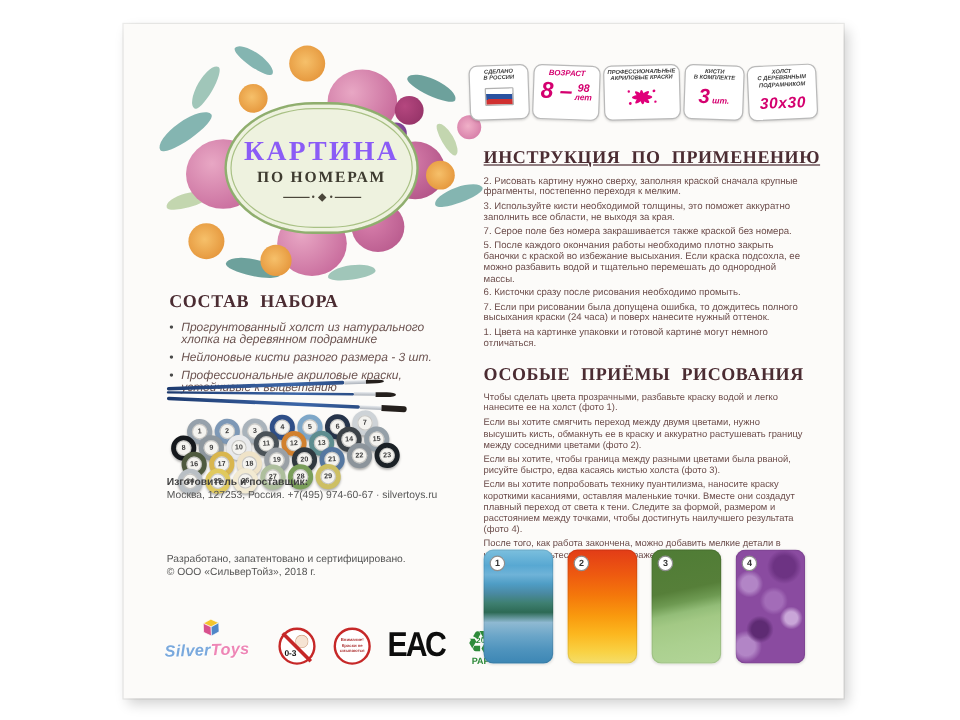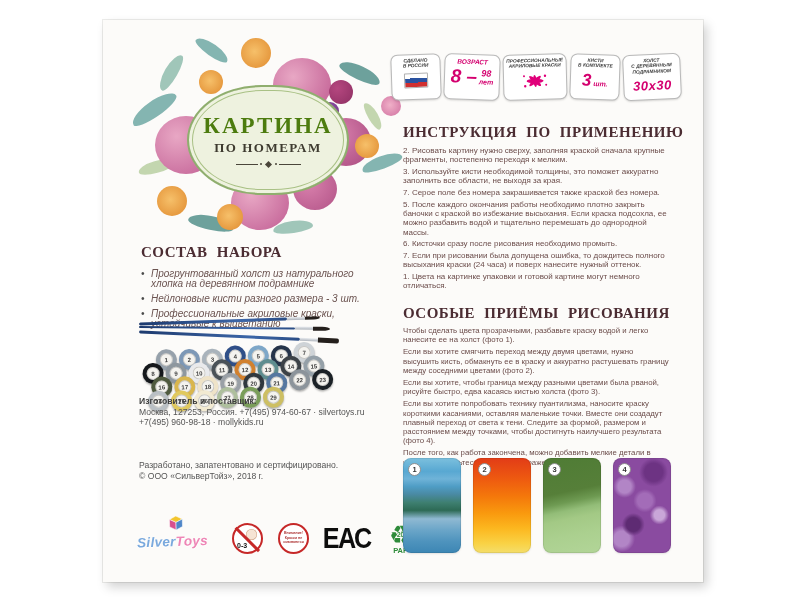--- a/index.html
+++ b/index.html
@@ -11,21 +11,21 @@
   
   .wreath{position:absolute;left:30px;top:16px;width:258px;height:208px;}
   .blob{position:absolute;}
   .leaf{border-radius:50% 50% 50% 50%/60% 60% 40% 40%;opacity:.85;}
   .rose{border-radius:50%;}
   .frame{position:absolute;left:54px;top:49px;width:158px;height:106px;background:#eef2df;
          border:2px solid #8fae6e;border-radius:46%/50%;
          box-shadow:inset 0 0 0 3px #eef2df,inset 0 0 0 4px #a9c185;
          display:flex;flex-direction:column;align-items:center;justify-content:center;}
   .title1{font-family:"Liberation Serif",serif;font-weight:bold;font-size:23px;line-height:24px;
-          letter-spacing:2px;color:#4d7c0f;}
+          letter-spacing:2px;color:#8b5cf6;}
   .title2{font-family:"Liberation Serif",serif;font-weight:bold;font-size:13px;letter-spacing:1.5px;
           color:#3e3b30;margin-top:2px;}
   .orn{display:flex;align-items:center;margin-top:6px;}
   .orn i{display:block;width:22px;height:1px;background:#4a463a;}
   .orn u{display:block;width:2px;height:2px;background:#4a463a;border-radius:50%;margin:0 2px;}
   .orn b{display:block;width:5px;height:5px;background:#4a463a;transform:rotate(45deg);margin:0 2px;}
 
   
   .badges{position:absolute;left:288px;top:34px;display:flex;gap:3px;align-items:flex-start;}
   .badge{background:#fff;border:1.5px solid #b9b9b9;border-radius:7px;height:46px;
@@ -324,21 +324,20 @@
           <span class="cap">28</span>
         </div>
         <div class="pot" style="left: 121px; top: 42px; background: rgb(205, 191, 99);">
           <span class="cap">29</span>
         </div>
       </div>
 
     <div class="infoblock" style="top:376px;">
       <div class="bold">Изготовитель и поставщик:</div>
       <div>Москва, 127253, Россия. +7(495) 974-60-67 · silvertoys.ru</div>
-      <div>+7(495) 960-98-18 · mollykids.ru</div>
     </div>
     <div class="infoblock" style="top:440px;">
       <div>Разработано, запатентовано и сертифицировано.</div>
       <div>© ООО «СильверТойз», 2018 г.</div>
     </div>
 
     <div class="marks">
       <div class="brand">
         <svg width="15" height="15" viewBox="0 0 14 14">
           <polygon points="7,0 13,3 7,6 1,3" fill="#f3c52e" stroke="#fff" stroke-width=".5"></polygon>
@@ -360,21 +359,21 @@
         <span class="tl">смываются</span>
       </div>
       <div class="eac">ЕАС</div>
       <div class="recycle">
         <div class="glyph">♻</div>
         <div class="num">20</div>
         <div class="mat">PAP</div>
       </div>
     </div>
 
-    <div class="h-serif" style="left:300px;top:104px;">ИНСТРУКЦИЯ ПО ПРИМЕНЕНИЮ</div>
+    <div class="h-serif" style="left:300px;top:104px;text-decoration:underline;">ИНСТРУКЦИЯ ПО ПРИМЕНЕНИЮ</div>
     <div class="instr-list">
       <div class="it">2. Рисовать картину нужно сверху, заполняя краской сначала крупные фрагменты, постепенно переходя к мелким.</div>
       <div class="it">3. Используйте кисти необходимой толщины, это поможет аккуратно заполнить все области, не выходя за края.</div>
       <div class="it">7. Серое поле без номера закрашивается также краской без номера.</div>
       <div class="it">5. После каждого окончания работы необходимо плотно закрыть баночки с краской во избежание высыхания. Если краска подсохла, ее можно разбавить водой и тщательно перемешать до однородной массы.</div>
       <div class="it">6. Кисточки сразу после рисования необходимо промыть.</div>
       <div class="it">7. Если при рисовании была допущена ошибка, то дождитесь полного высыхания краски (24 часа) и поверх нанесите нужный оттенок.</div>
       <div class="it">1. Цвета на картинке упаковки и готовой картине могут немного отличаться.</div>
     </div>
 

